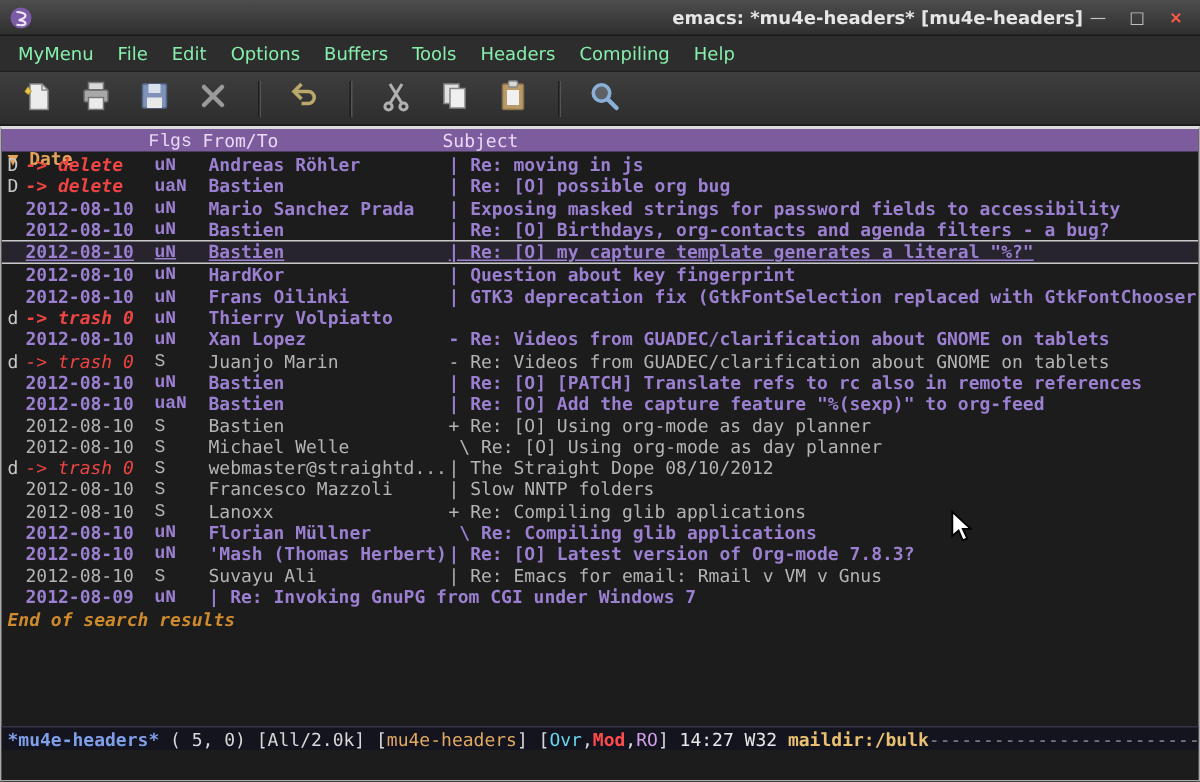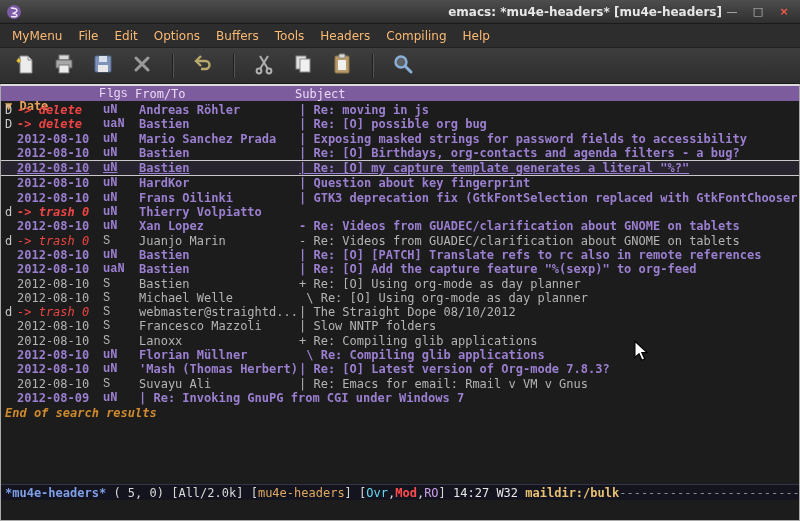--- a/index.html
+++ b/index.html
@@ -8,21 +8,21 @@
   
   .titlebar{height:23px;background:linear-gradient(#4d4d4d,#2f2f2f);display:flex;align-items:center;padding:0 6px;border-bottom:1px solid #1a1a1a;flex:0 0 auto;}
   .app-icon{width:18px;height:16px;display:flex;align-items:center;}
   .titlebar .title{flex:1;text-align:right;color:#e6e6e6;font-size:12px;font-weight:bold;white-space:nowrap;overflow:hidden;}
   .controls{display:flex;gap:6px;align-items:center;}
   .wbtn{width:20px;height:16px;display:flex;align-items:center;justify-content:center;color:#c0c0c0;font-size:11px;cursor:default;}
   .wbtn.close{color:#ff5a45;font-weight:bold;}
 
   
   .menubar{height:23px;background:#2d2d2d;display:flex;align-items:center;padding:0 4px;border-bottom:1px solid #222;flex:0 0 auto;}
-  .menu-item{color:#fdba74;font-size:12px;padding:3px 8px;white-space:nowrap;}
+  .menu-item{color:#86efac;font-size:12px;padding:3px 8px;white-space:nowrap;}
 
   
   .toolbar{height:35px;background:linear-gradient(#3e3e3e,#2d2d2d);display:flex;align-items:center;gap:13px;padding:0 12px;flex:0 0 auto;border-bottom:1px solid #1a1a1a;}
   .tool-btn{width:26px;height:26px;display:flex;align-items:center;justify-content:center;}
   .tool-sep{width:1px;height:24px;background:#1e1e1e;box-shadow:1px 0 0 #555;margin:0 4px;}
 
   
   .buffer-frame{flex:1;display:flex;flex-direction:column;background:#1c1c1c;border-left:1px solid #aaa;border-right:1px solid #aaa;border-bottom:1px solid #aaa;border-top:2px solid #dcdcdc;font-family:"DejaVu Sans Mono",monospace;font-size:12px;overflow:hidden;}
 
   .header-line{height:15px;flex:0 0 auto;background:#7d5c9e;color:#e8d8f4;display:flex;align-items:center;padding-left:4px;white-space:pre;}

